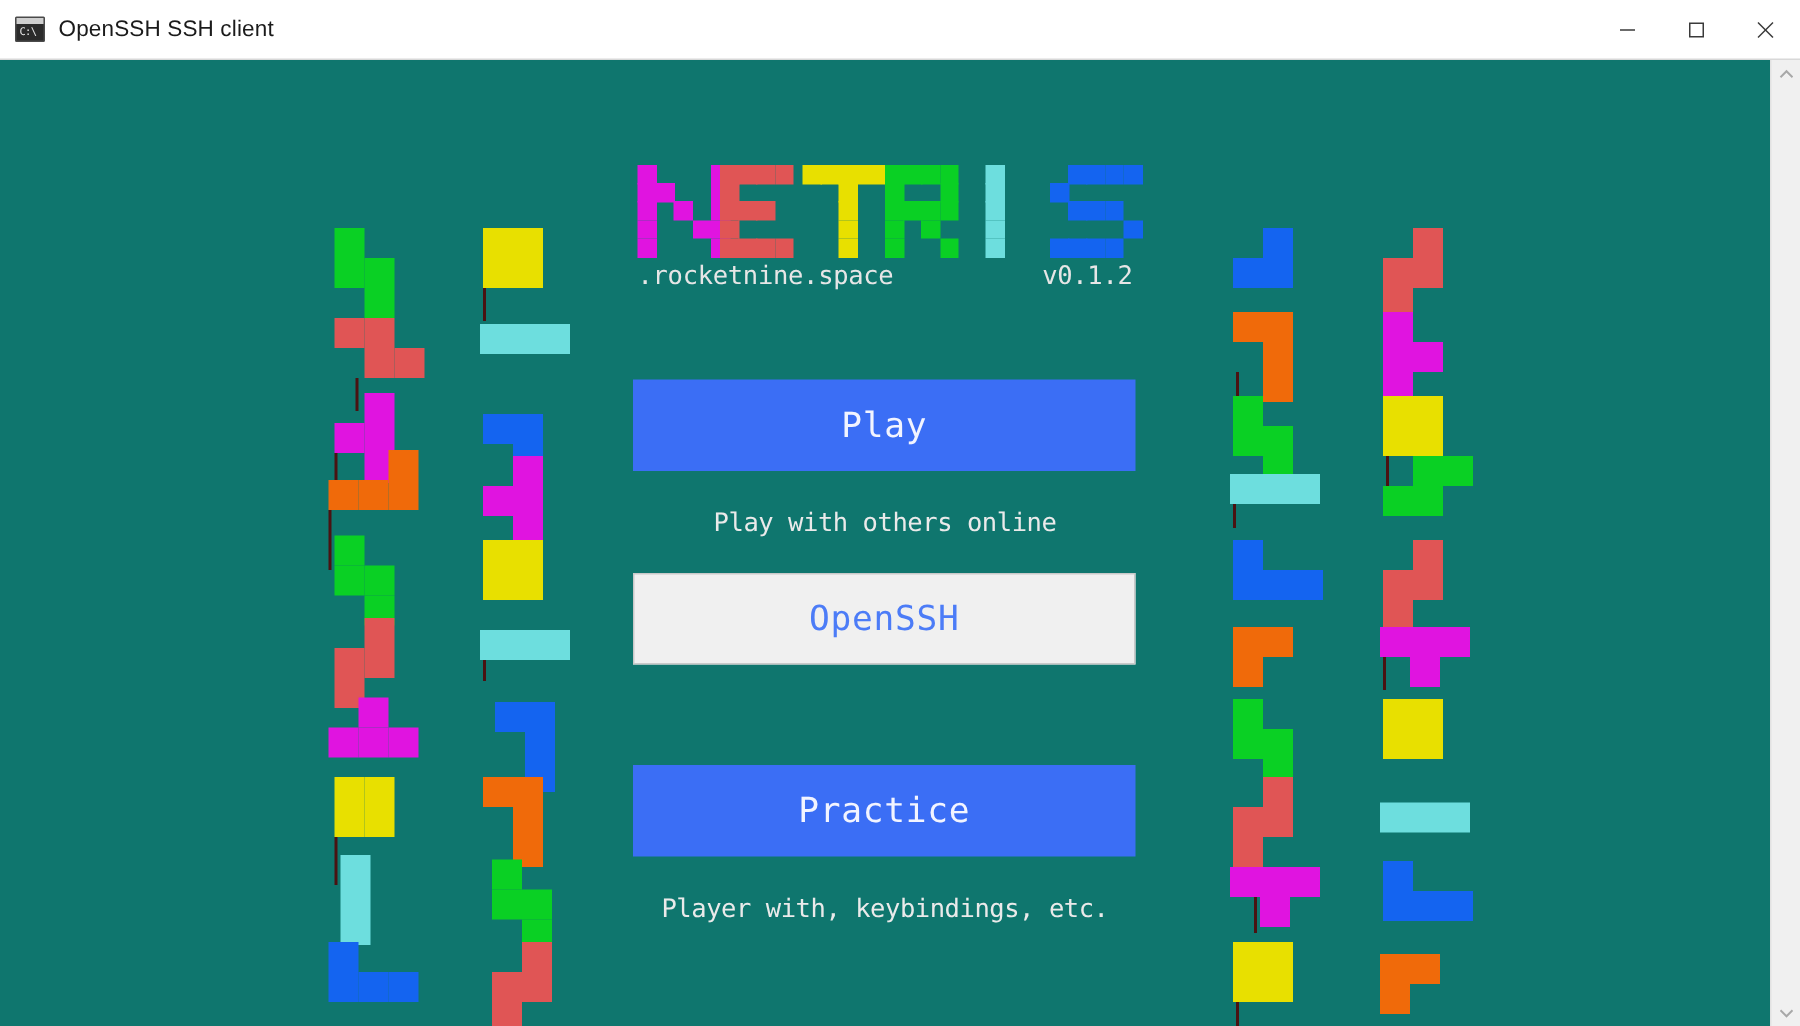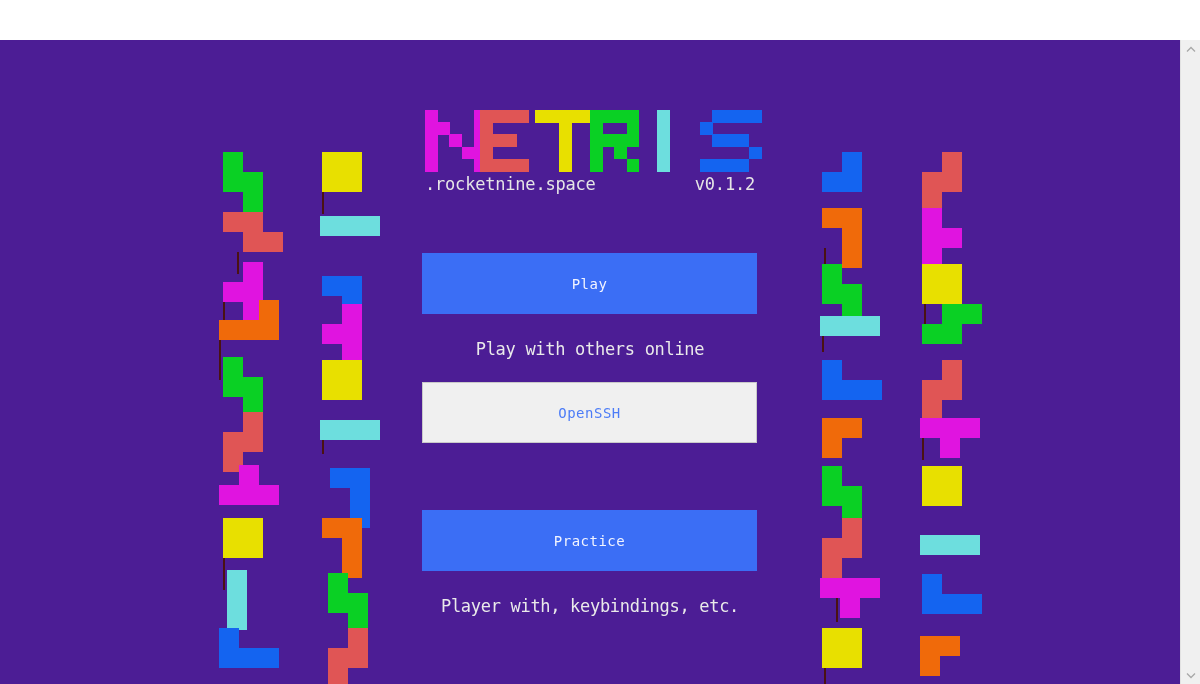--- a/index.html
+++ b/index.html
@@ -43,21 +43,21 @@
   .win-btn {
     width: 46px; height: 40px; display: flex; align-items: center; justify-content: center;
     color: #3a3a3a;
   }
   .win-btn svg { display: block; }
 
   
   #terminal {
     position: absolute; left: 0; top: 40px;
     width: 1180px; height: 644px;
-    background: #4c1d95;
+    background: #0f766e;
     overflow: hidden;
   }
 
   #scrollbar {
     position: absolute; right: 0; top: 40px; width: 20px; height: 644px;
     background: #f0f0f0; border-left: 1px solid #e2e2e2;
     display: flex; flex-direction: column; justify-content: space-between;
     align-items: center;
   }
   .sb-arrow { width: 20px; height: 18px; display: flex; align-items: center; justify-content: center; color:#a0a0a0; }
@@ -79,21 +79,21 @@
     font-family: "DejaVu Sans Mono", monospace;
     font-size: 17px; color: #e6e6e6; letter-spacing: -0.2px;
     display: flex; justify-content: space-between; align-items: center;
     padding: 0 5px;
   }
 
   
   .menu-btn {
     position: absolute; left: 2px; width: 335px; height: 61px;
     display: flex; align-items: center; justify-content: center;
-    font-family: "DejaVu Sans Mono", monospace; font-size: 14px;
+    font-family: "DejaVu Sans Mono", monospace; font-size: 23px;
     letter-spacing: 0.5px;
     border: 0;
   }
   .btn-blue { background: #3b6ef5; color: #f2f4ff; }
   .btn-light { background: #f0f0f0; color: #4c7cf7; border: 1px solid #c9c9c9; }
 
   .menu-cap {
     position: absolute; left: 0; width: 340px; height: 24px;
     display: flex; align-items: center; justify-content: center;
     font-family: "DejaVu Sans Mono", monospace; font-size: 17px;
@@ -110,20 +110,42 @@
   
   .piece { position: absolute; }
   .cell  { position: absolute; width: 20px; height: 20px; }
   .trail { position: absolute; width: 2px; background: #4a1212; }
 </style>
 </head>
 <body>
 
 <div id="window">
 
+  <div id="titlebar">
+    <div id="app-icon"></div>
+    <div id="title-text">OpenSSH SSH client</div>
+    <div class="win-btns">
+      <div class="win-btn">
+        <svg width="12" height="12" viewBox="0 0 12 12">
+            <line x1="1" y1="6" x2="11" y2="6" stroke="#3a3a3a" stroke-width="1"></line>
+          </svg>
+      </div>
+      <div class="win-btn">
+        <svg width="12" height="12" viewBox="0 0 12 12">
+            <rect x="1.5" y="1.5" width="9" height="9" fill="none" stroke="#3a3a3a" stroke-width="1"></rect>
+          </svg>
+      </div>
+      <div class="win-btn">
+        <svg width="12" height="12" viewBox="0 0 12 12">
+            <line x1="1" y1="1" x2="11" y2="11" stroke="#3a3a3a" stroke-width="1"></line>
+            <line x1="11" y1="1" x2="1" y2="11" stroke="#3a3a3a" stroke-width="1"></line>
+          </svg>
+      </div>
+    </div>
+  </div>
 
   <div id="terminal">
 
     <div id="decor-layer">
         <div class="piece" style="left: 223px; top: 112px;">
           <div class="cell" style="left: 0px; top: 0px; background: rgb(10, 208, 36);"></div>
           <div class="cell" style="left: 0px; top: 20px; background: rgb(10, 208, 36);"></div>
           <div class="cell" style="left: 20px; top: 20px; background: rgb(10, 208, 36);"></div>
           <div class="cell" style="left: 20px; top: 40px; background: rgb(10, 208, 36);"></div>
           <div class="trail" style="left: 10px; top: 60px; height: 10px; background: rgb(74, 18, 18);"></div>

